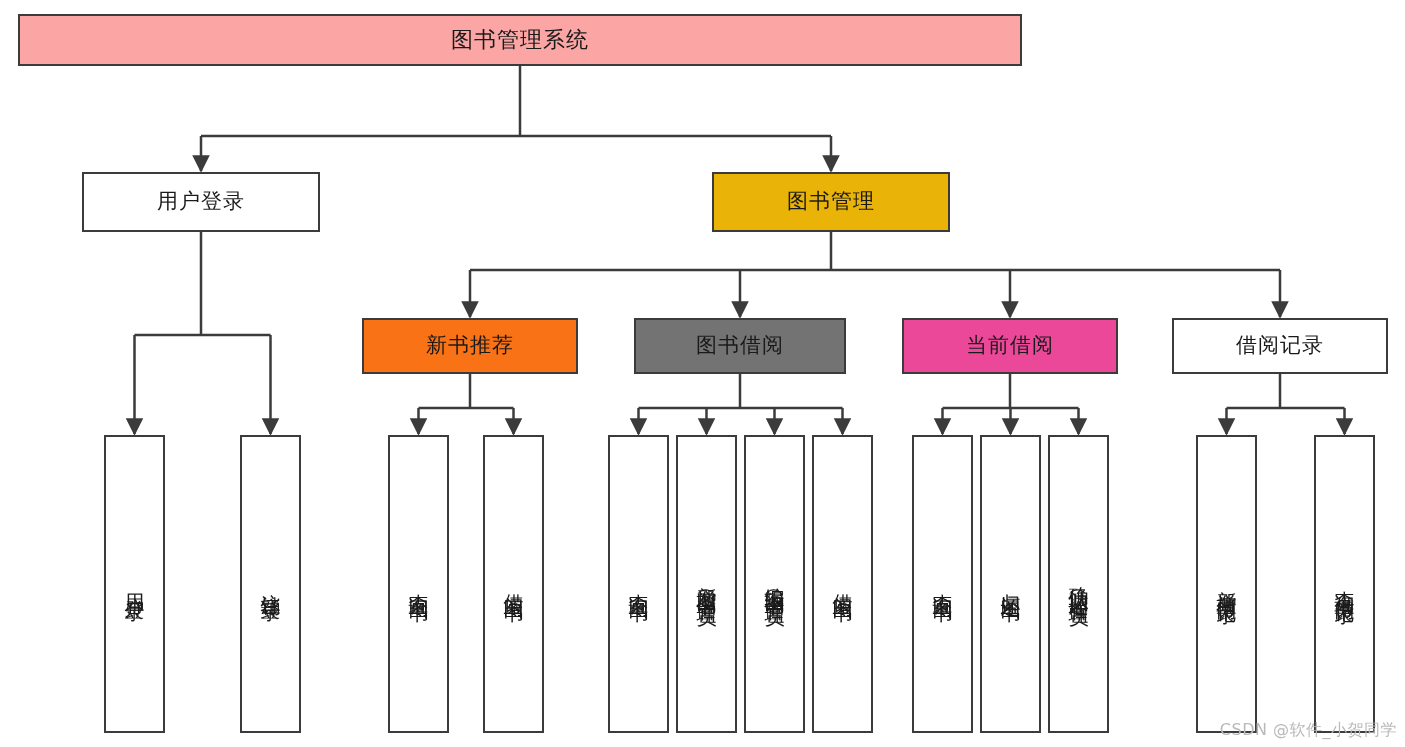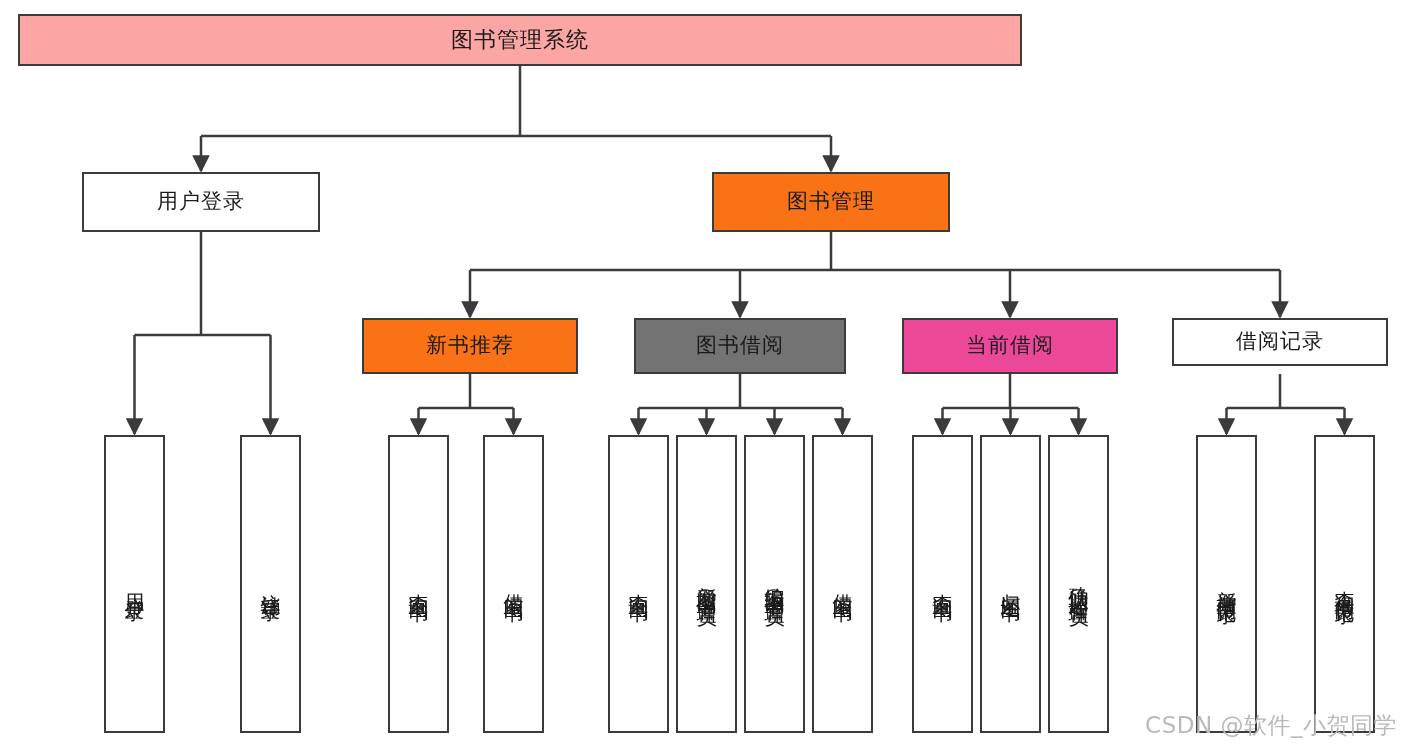--- a/index.html
+++ b/index.html
@@ -54,21 +54,21 @@
     padding: 4px 0;
     white-space: nowrap;
   }
   .node .label {
     display: block;
   }
   #watermark {
     position: absolute;
     right: 8px;
     bottom: 6px;
-    font-size: 23px;
+    font-size: 16px;
     color: #b9b9b9;
     letter-spacing: 0.5px;
     z-index: 3;
     white-space: nowrap;
     font-family: "DejaVu Sans", "Liberation Sans", sans-serif;
   }
 </style>
 </head>
 <body>
 
@@ -117,33 +117,33 @@
       </g>
   </svg>
 
   <div id="nodes-layer">
       <div class="node horiz root" style="left: 18px; top: 14px; width: 1004px; height: 52px; border-color: rgb(59, 59, 59); background: #fca5a5; color: rgb(26, 26, 26);">
         <span class="label">图书管理系统</span>
       </div>
       <div class="node horiz" style="left: 82px; top: 172px; width: 238px; height: 60px; border-color: rgb(59, 59, 59); background: rgb(255, 255, 255); color: rgb(26, 26, 26);">
         <span class="label">用户登录</span>
       </div>
-      <div class="node horiz" style="left: 712px; top: 172px; width: 238px; height: 60px; border-color: rgb(59, 59, 59); background: #f97316; color: rgb(26, 26, 26);">
+      <div class="node horiz" style="left: 712px; top: 172px; width: 238px; height: 60px; border-color: rgb(59, 59, 59); background: #eab308; color: rgb(26, 26, 26);">
         <span class="label">图书管理</span>
       </div>
       <div class="node horiz" style="left: 362px; top: 318px; width: 216px; height: 56px; border-color: rgb(59, 59, 59); background: #f97316; color: rgb(26, 26, 26);">
         <span class="label">新书推荐</span>
       </div>
       <div class="node horiz" style="left: 634px; top: 318px; width: 212px; height: 56px; border-color: rgb(59, 59, 59); background: #737373; color: rgb(26, 26, 26);">
         <span class="label">图书借阅</span>
       </div>
       <div class="node horiz" style="left: 902px; top: 318px; width: 216px; height: 56px; border-color: rgb(59, 59, 59); background: #ec4899; color: rgb(26, 26, 26);">
         <span class="label">当前借阅</span>
       </div>
-      <div class="node horiz" style="left: 1172px; top: 318px; width: 216px; height: 48px; border-color: rgb(59, 59, 59); background: rgb(255, 255, 255); color: rgb(26, 26, 26);">
+      <div class="node horiz" style="left: 1172px; top: 318px; width: 216px; height: 56px; border-color: rgb(59, 59, 59); background: rgb(255, 255, 255); color: rgb(26, 26, 26);">
         <span class="label">借阅记录</span>
       </div>
       <div class="node vert" style="left: 104px; top: 435px; width: 61px; height: 298px; border-color: rgb(59, 59, 59); background: rgb(255, 255, 255); color: rgb(26, 26, 26);">
         <span class="label">用户登录</span>
       </div>
       <div class="node vert" style="left: 240px; top: 435px; width: 61px; height: 298px; border-color: rgb(59, 59, 59); background: rgb(255, 255, 255); color: rgb(26, 26, 26);">
         <span class="label">注销登录</span>
       </div>
       <div class="node vert" style="left: 388px; top: 435px; width: 61px; height: 298px; border-color: rgb(59, 59, 59); background: rgb(255, 255, 255); color: rgb(26, 26, 26);">
         <span class="label">查询图书</span>

